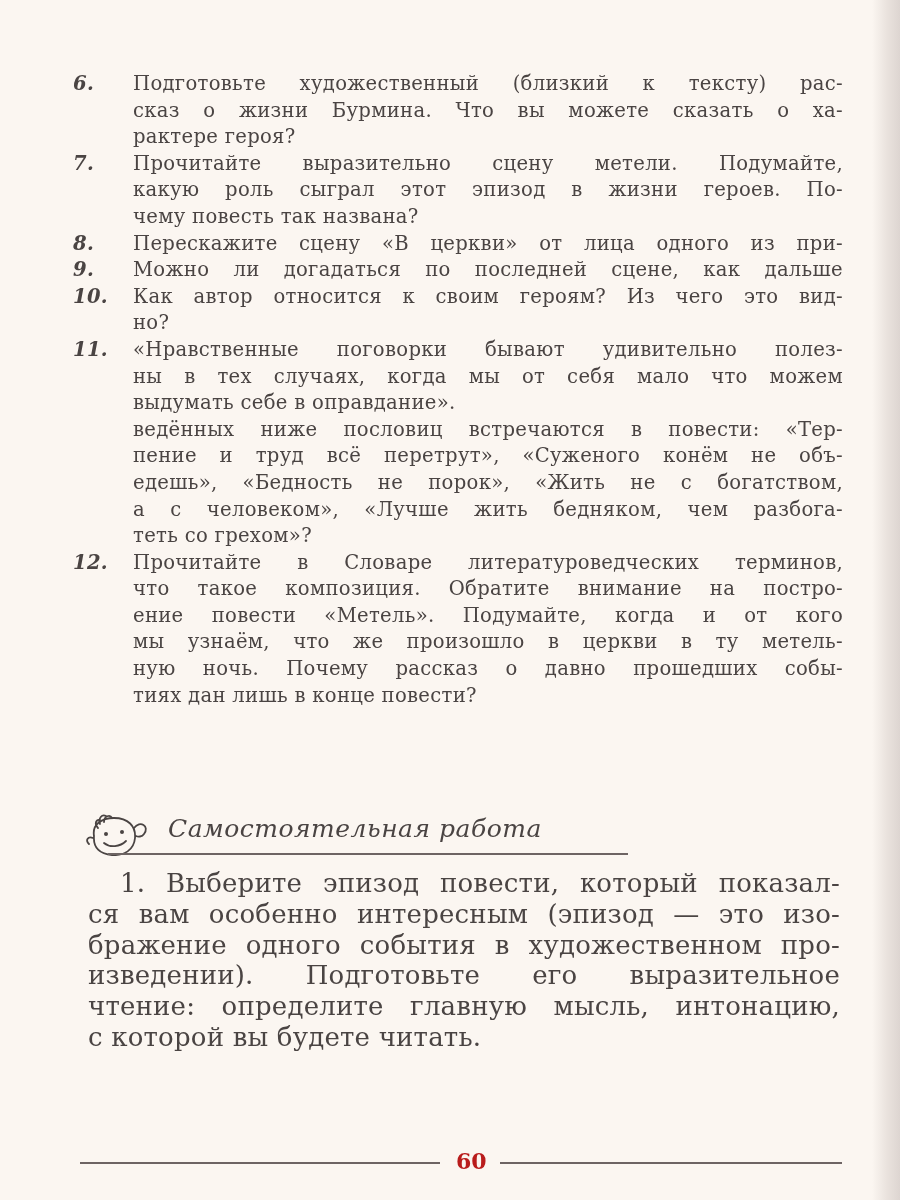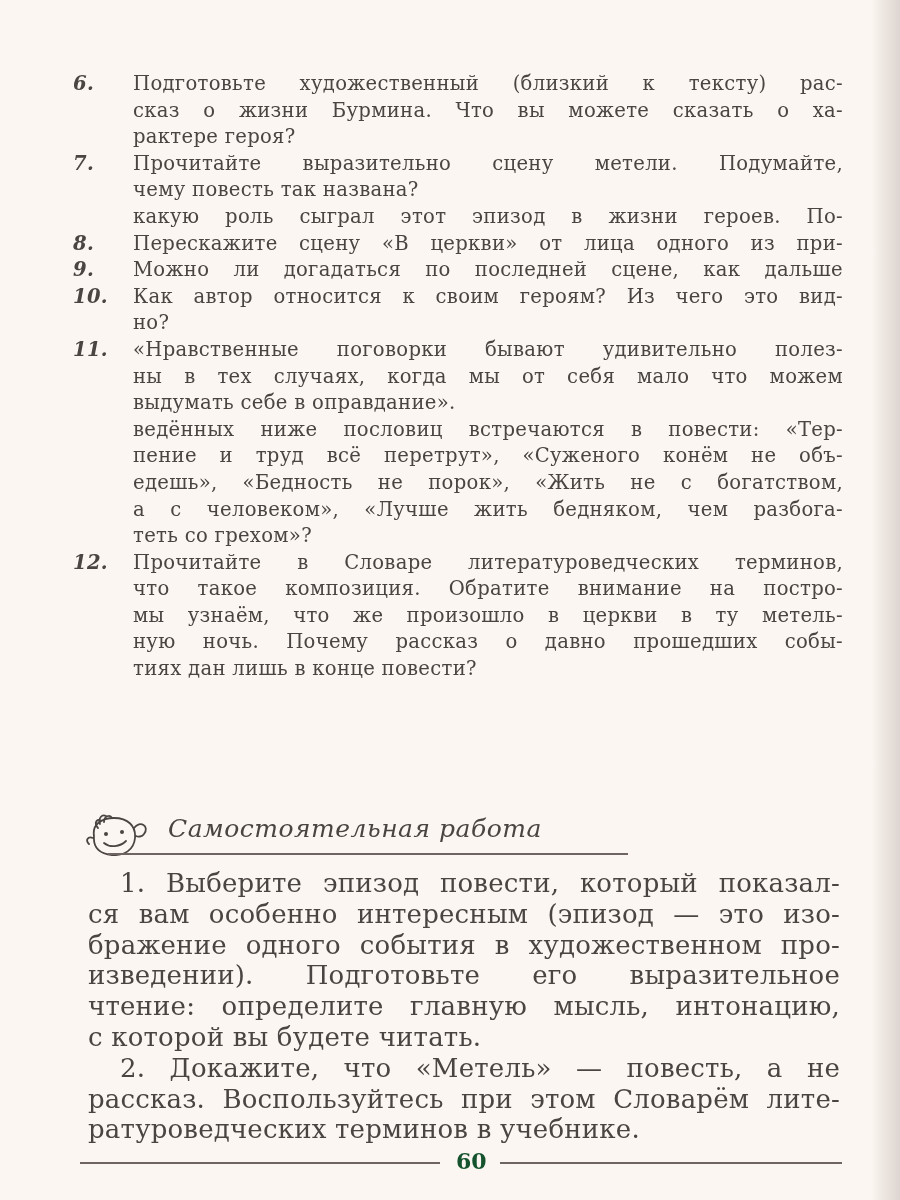--- a/index.html
+++ b/index.html
@@ -47,21 +47,21 @@
   .tasks { position:absolute; left:88px; top:868px; width:752px; }
   .task { font-size:26px; line-height:30.8px; letter-spacing:0.2px; }
   .task .ln { display:block; text-align:justify; text-align-last:justify; white-space:nowrap; }
   .task .ln.first { padding-left:32px; }
   .task .ln.last { text-align-last:left; }
 
   .footer { position:absolute; left:80px; top:1148px; width:762px; height:30px; }
   .footer-rule-left { position:absolute; left:0; top:14px; width:360px; height:1.5px; background:#6d6463; }
   .footer-rule-right { position:absolute; right:0; top:14px; width:342px; height:1.5px; background:#6d6463; }
   .page-number {
-    position:absolute; left:376px; top:0; font-size:22px; font-weight:bold; color:#14532d;
+    position:absolute; left:376px; top:0; font-size:22px; font-weight:bold; color:#b91c1c;
   }
 </style>
 </head>
 <body>
 
 <div class="page">
 
   <div class="q-list">
 
     <div class="q">
@@ -70,22 +70,22 @@
         <span class="ln">Подготовьте художественный (близкий к тексту) рас-</span>
         <span class="ln">сказ о жизни Бурмина. Что вы можете сказать о ха-</span>
         <span class="ln last">рактере героя?</span>
       </div>
     </div>
 
     <div class="q">
       <span class="q-num">7.</span>
       <div class="q-text">
         <span class="ln">Прочитайте выразительно сцену метели. Подумайте,</span>
+        <span class="ln">какую роль сыграл этот эпизод в жизни героев. По-</span>
         <span class="ln last">чему повесть так названа?</span>
-        <span class="ln">какую роль сыграл этот эпизод в жизни героев. По-</span>
       </div>
     </div>
 
     <div class="q">
       <span class="q-num">8.</span>
       <div class="q-text">
         <span class="ln">Перескажите сцену «В церкви» от лица одного из при-</span>
       </div>
     </div>
 
@@ -116,20 +116,21 @@
         <span class="ln">а с человеком», «Лучше жить бедняком, чем разбога-</span>
         <span class="ln last">теть со грехом»?</span>
       </div>
     </div>
 
     <div class="q">
       <span class="q-num">12.</span>
       <div class="q-text">
         <span class="ln">Прочитайте в Словаре литературоведческих терминов,</span>
         <span class="ln">что такое композиция. Обратите внимание на постро-</span>
+        <span class="ln">ение повести «Метель». Подумайте, когда и от кого</span>
         <span class="ln">мы узнаём, что же произошло в церкви в ту метель-</span>
         <span class="ln">ную ночь. Почему рассказ о давно прошедших собы-</span>
         <span class="ln last">тиях дан лишь в конце повести?</span>
       </div>
     </div>
 
   </div>
 
   <div class="heading">
     <svg class="heading-icon" viewBox="0 0 72 46">
@@ -156,25 +157,20 @@
 
   <div class="tasks">
     <div class="task">
       <span class="ln first">1. Выберите эпизод повести, который показал-</span>
       <span class="ln">ся вам особенно интересным (эпизод — это изо-</span>
       <span class="ln">бражение одного события в художественном про-</span>
       <span class="ln">изведении). Подготовьте его выразительное</span>
       <span class="ln">чтение: определите главную мысль, интонацию,</span>
       <span class="ln last">с которой вы будете читать.</span>
     </div>
-    <div class="task">
-      <span class="ln first">2. Докажите, что «Метель» — повесть, а не</span>
-      <span class="ln">рассказ. Воспользуйтесь при этом Словарём лите-</span>
-      <span class="ln last">ратуроведческих терминов в учебнике.</span>
-    </div>
   </div>
 
   <div class="footer">
     <div class="footer-rule-left"></div>
     <span class="page-number">60</span>
     <div class="footer-rule-right"></div>
   </div>
 
 </div>
 

